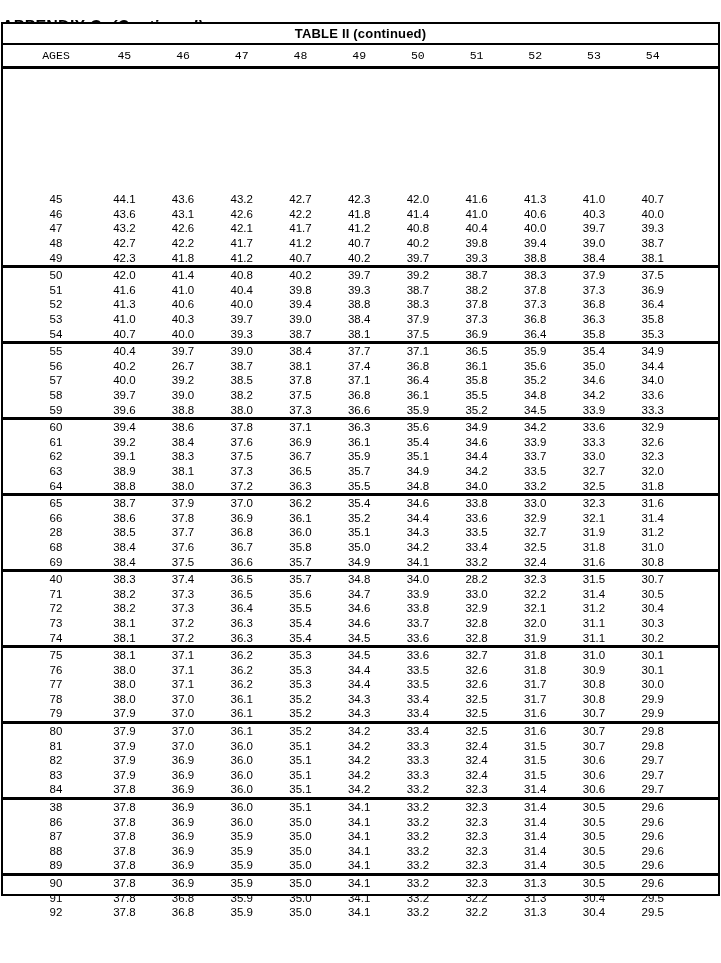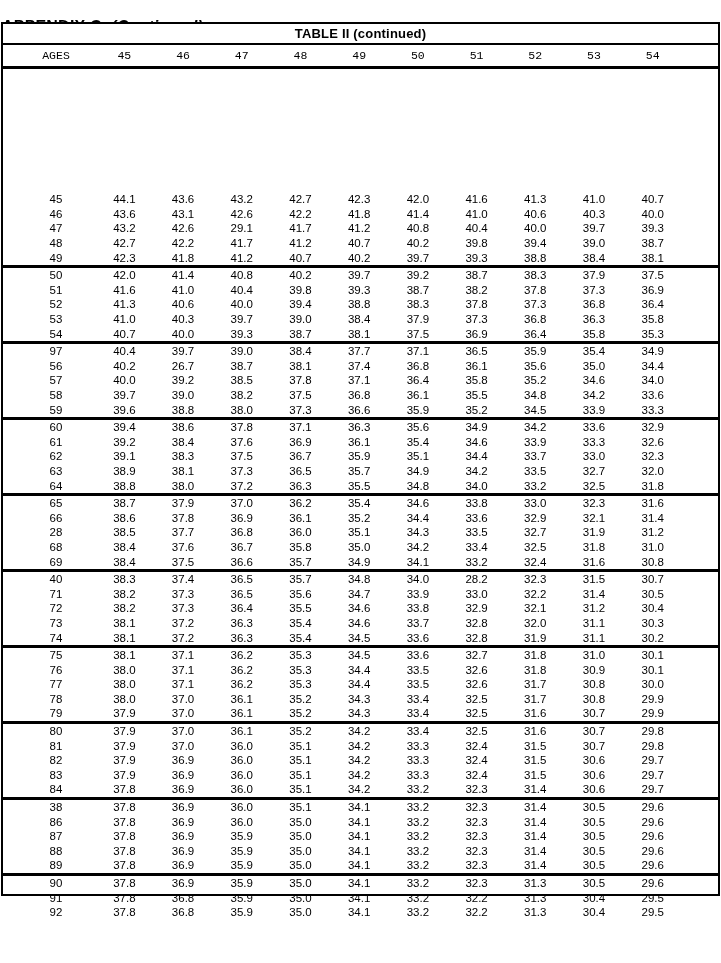--- a/index.html
+++ b/index.html
@@ -126,21 +126,21 @@
             <div class="cell">41.4</div>
             <div class="cell">41.0</div>
             <div class="cell">40.6</div>
             <div class="cell">40.3</div>
             <div class="cell">40.0</div>
           </div>
           <div class="row">
             <div class="cell-age">47</div>
             <div class="cell">43.2</div>
             <div class="cell">42.6</div>
-            <div class="cell">29.1</div>
+            <div class="cell">42.1</div>
             <div class="cell">41.7</div>
             <div class="cell">41.2</div>
             <div class="cell">40.8</div>
             <div class="cell">40.4</div>
             <div class="cell">40.0</div>
             <div class="cell">39.7</div>
             <div class="cell">39.3</div>
           </div>
           <div class="row">
             <div class="cell-age">48</div>
@@ -231,21 +231,21 @@
             <div class="cell">38.1</div>
             <div class="cell">37.5</div>
             <div class="cell">36.9</div>
             <div class="cell">36.4</div>
             <div class="cell">35.8</div>
             <div class="cell">35.3</div>
           </div>
         </div>
         <div class="group">
           <div class="row">
-            <div class="cell-age">97</div>
+            <div class="cell-age">55</div>
             <div class="cell">40.4</div>
             <div class="cell">39.7</div>
             <div class="cell">39.0</div>
             <div class="cell">38.4</div>
             <div class="cell">37.7</div>
             <div class="cell">37.1</div>
             <div class="cell">36.5</div>
             <div class="cell">35.9</div>
             <div class="cell">35.4</div>
             <div class="cell">34.9</div>

